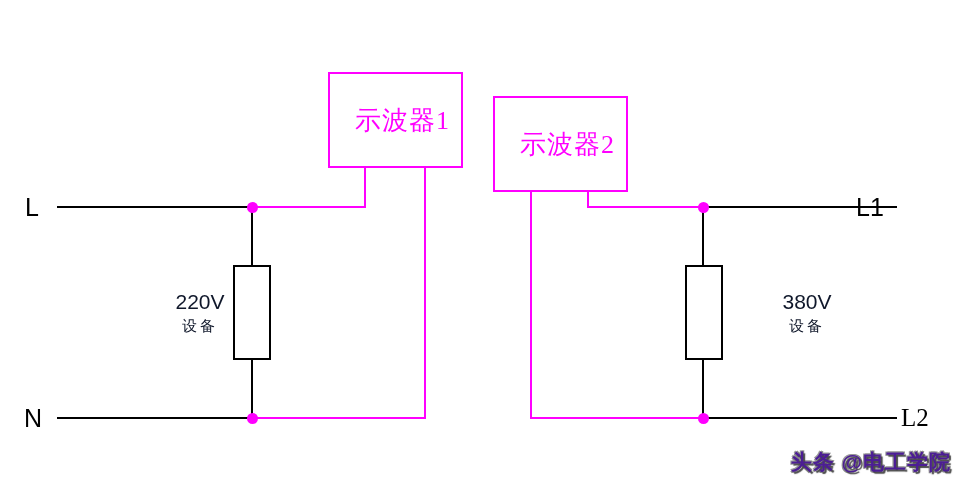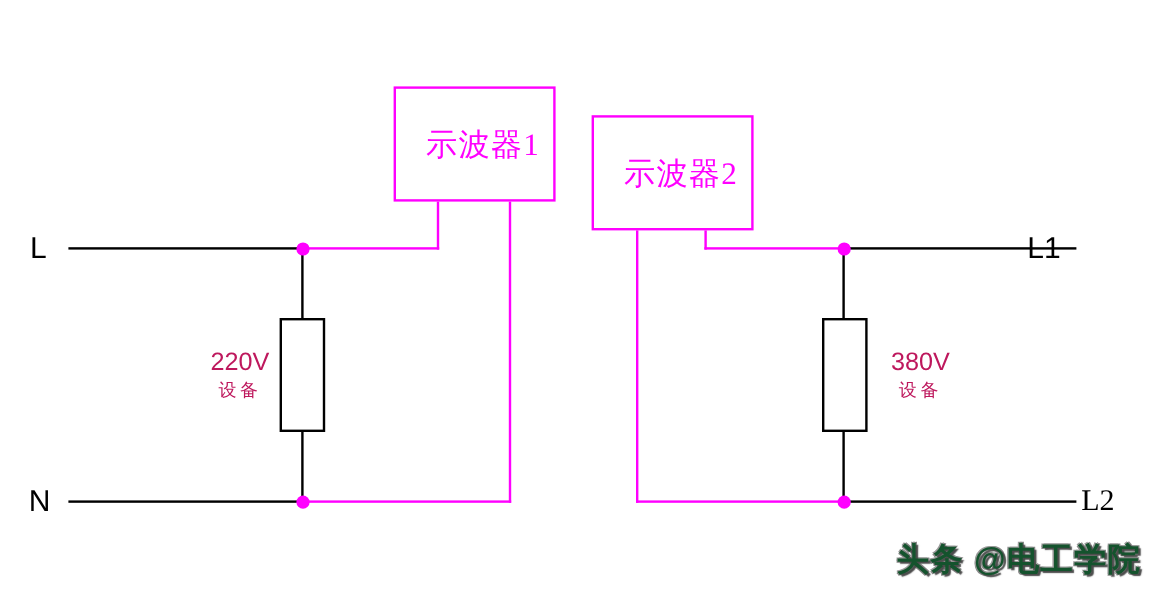--- a/index.html
+++ b/index.html
@@ -57,33 +57,33 @@
     color: #000000;
     font-size: 25px;
     line-height: 28px;
     white-space: nowrap;
   }
   
   .devlabel {
     position: absolute;
     width: 90px;
     text-align: center;
-    color: #be185d;
+    color: #0f172a;
   }
   .devlabel .volt { font-size: 21px; line-height: 24px; }
   .devlabel .name { font-size: 15px; line-height: 24px; letter-spacing: 3px; }
   
   .watermark {
     position: absolute;
     right: 10px;
     top: 448px;
-    font-size: 27px;
+    font-size: 21px;
     font-weight: bold;
     letter-spacing: 1px;
-    color: #14532d;
+    color: #4c1d95;
     text-shadow:
       2px 2px 1px #4a4a4a,
       -1px -1px 0 #9a9a9a,
       1px -1px 0 #8a8a8a,
       -1px 1px 0 #8a8a8a;
     white-space: nowrap;
   }
 </style>
 </head>
 <body>
@@ -124,20 +124,20 @@
 
   <div class="term" style="left:25px; top:193px;">L</div>
   <div class="term" style="left:24px; top:404px;">N</div>
   <div class="term" style="left:856px; top:193px;">L1</div>
   <div class="term" style="left:901px; top:404px;font-family:Liberation Serif, serif;">L2</div>
 
   <div class="devlabel" style="left:155px; top:290px;">
     <div class="volt">220V</div>
     <div class="name">设备</div>
   </div>
-  <div class="devlabel" style="left:722px; top:290px;">
+  <div class="devlabel" style="left:722px; top:290px;padding-left:40px;">
     <div class="volt">380V</div>
     <div class="name">设备</div>
   </div>
 
   <div class="watermark">头条 @电工学院</div>
 
 </div>
 
 </body></html>

